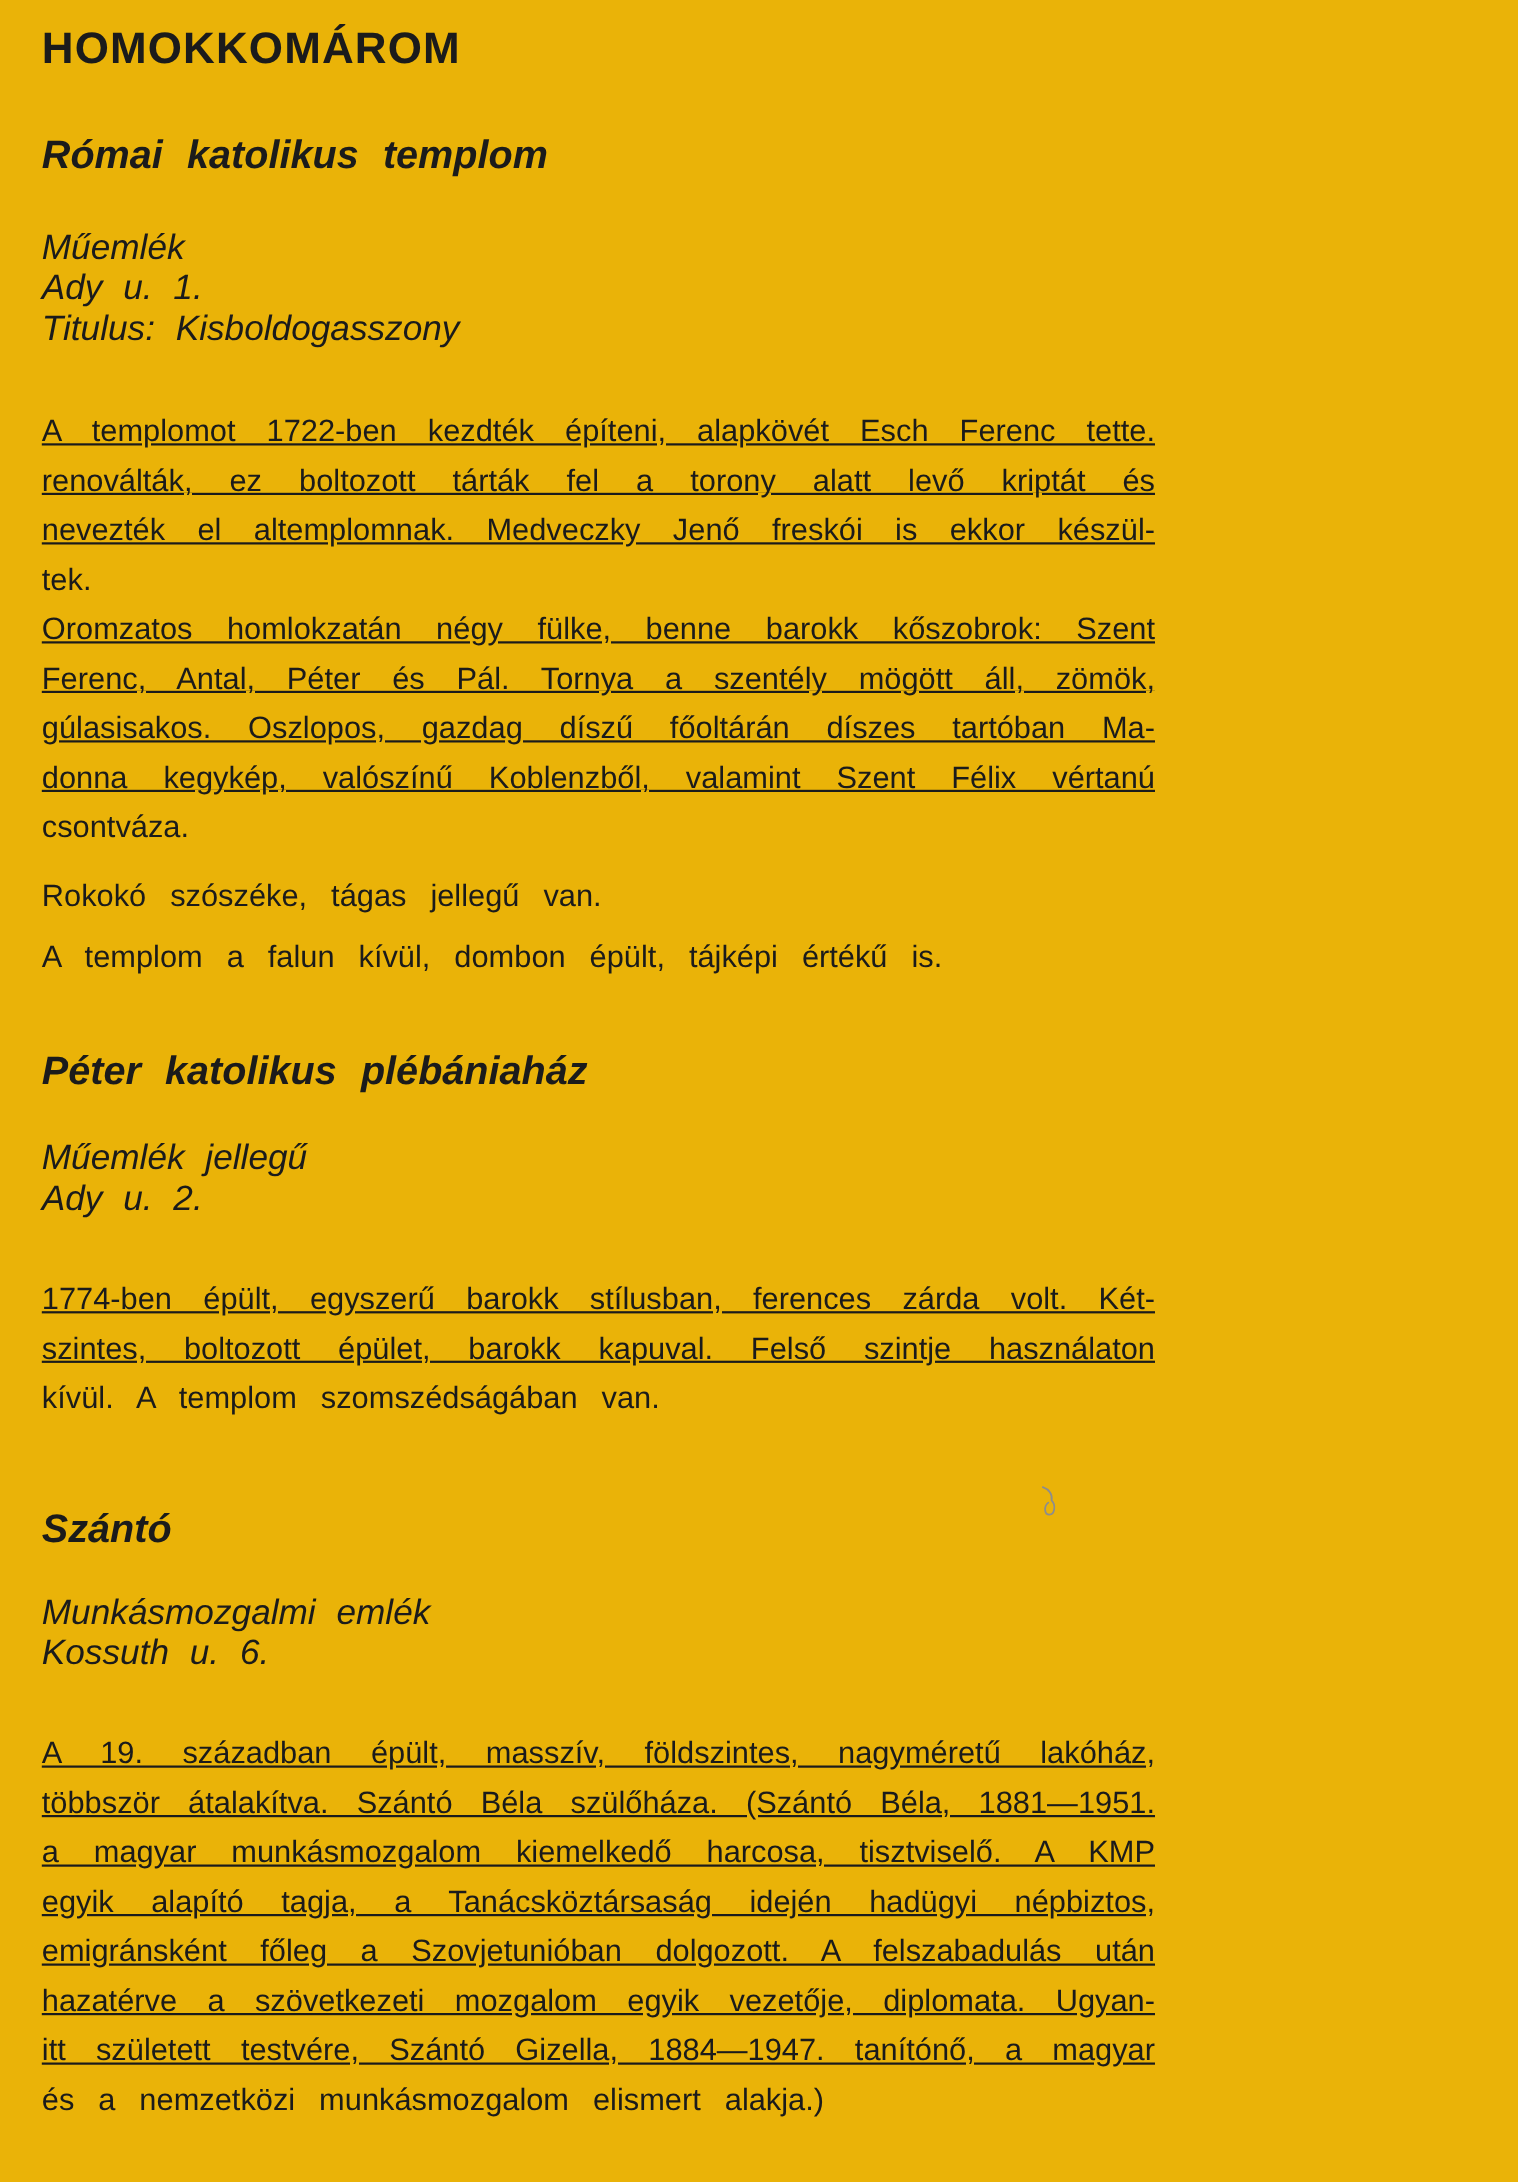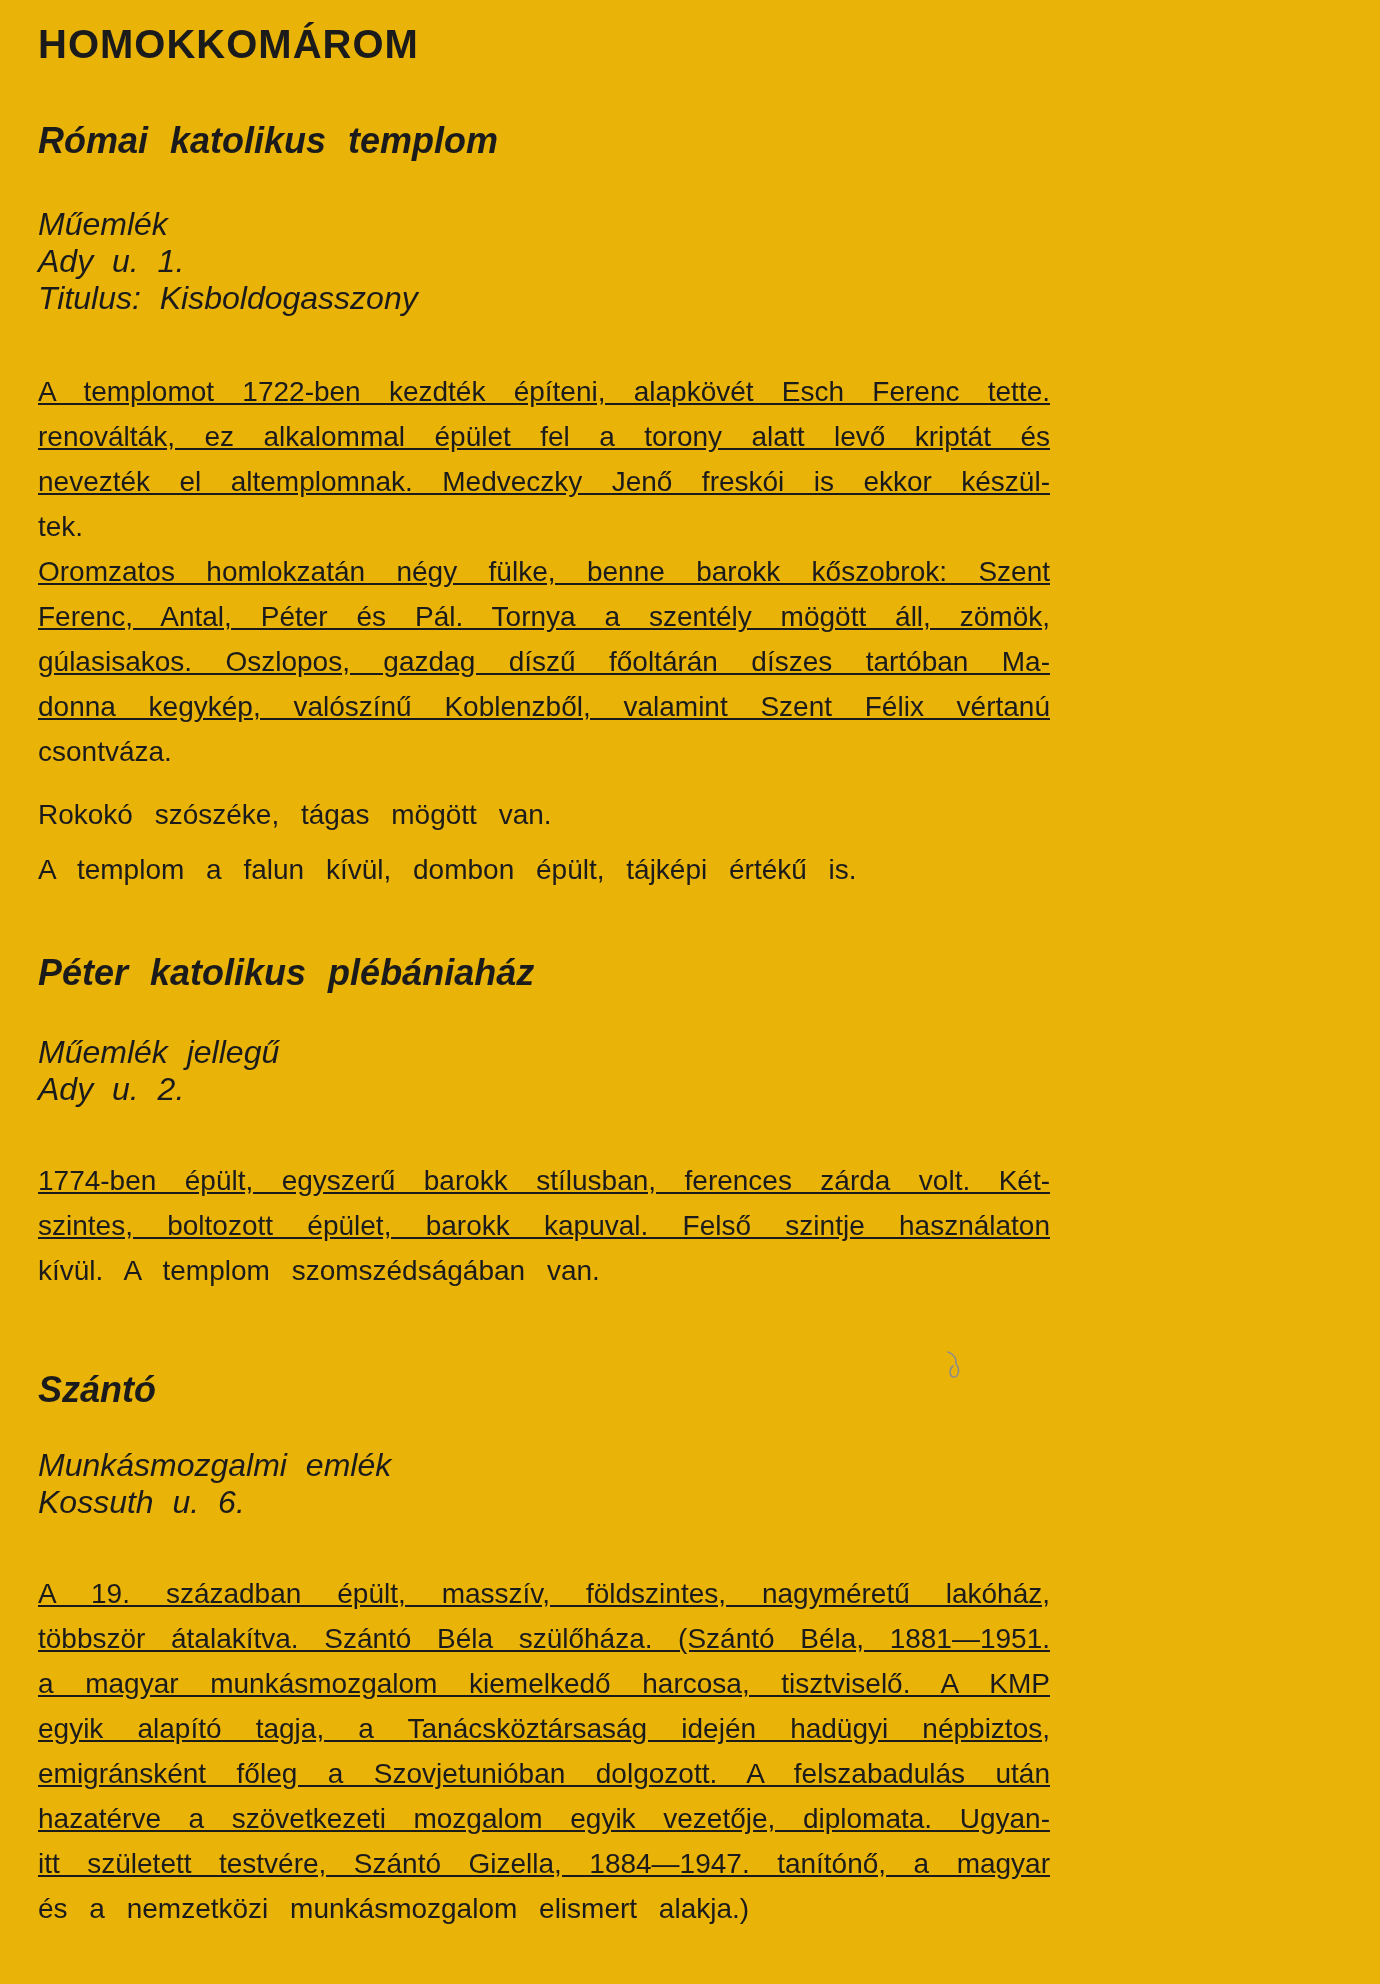--- a/index.html
+++ b/index.html
@@ -85,35 +85,35 @@
     <h2 class="section-heading" id="heading-templom">Római katolikus templom</h2>
 
     <div class="meta" id="meta-templom">
       <div class="line">Műemlék</div>
       <div class="line">Ady u. 1.</div>
       <div class="line">Titulus: Kisboldogasszony</div>
     </div>
 
     <div class="para" id="para-templom-1">
       <div class="line j">A templomot 1722-ben kezdték építeni, alapkövét Esch Ferenc tette.</div>
-      <div class="line j">renoválták, ez alkalommal épület fel a torony alatt levő kriptát és</div>
+      <div class="line j">renoválták, ez boltozott tárták fel a torony alatt levő kriptát és</div>
       <div class="line j">nevezték el altemplomnak. Medveczky Jenő freskói is ekkor készül-</div>
       <div class="line last">tek.</div>
     </div>
 
     <div class="para" id="para-templom-2">
       <div class="line j">Oromzatos homlokzatán négy fülke, benne barokk kőszobrok: Szent</div>
       <div class="line j">Ferenc, Antal, Péter és Pál. Tornya a szentély mögött áll, zömök,</div>
       <div class="line j">gúlasisakos. Oszlopos, gazdag díszű főoltárán díszes tartóban Ma-</div>
       <div class="line j">donna kegykép, valószínű Koblenzből, valamint Szent Félix vértanú</div>
       <div class="line last">csontváza.</div>
     </div>
 
     <div class="para" id="para-templom-3">
-      <div class="line last">Rokokó szószéke, tágas mögött van.</div>
+      <div class="line last">Rokokó szószéke, tágas jellegű van.</div>
     </div>
 
     <div class="para" id="para-templom-4">
       <div class="line last">A templom a falun kívül, dombon épült, tájképi értékű is.</div>
     </div>
 
     <h2 class="section-heading" id="heading-plebania">Péter katolikus plébániaház</h2>
 
     <div class="meta" id="meta-plebania">
       <div class="line">Műemlék jellegű</div>

